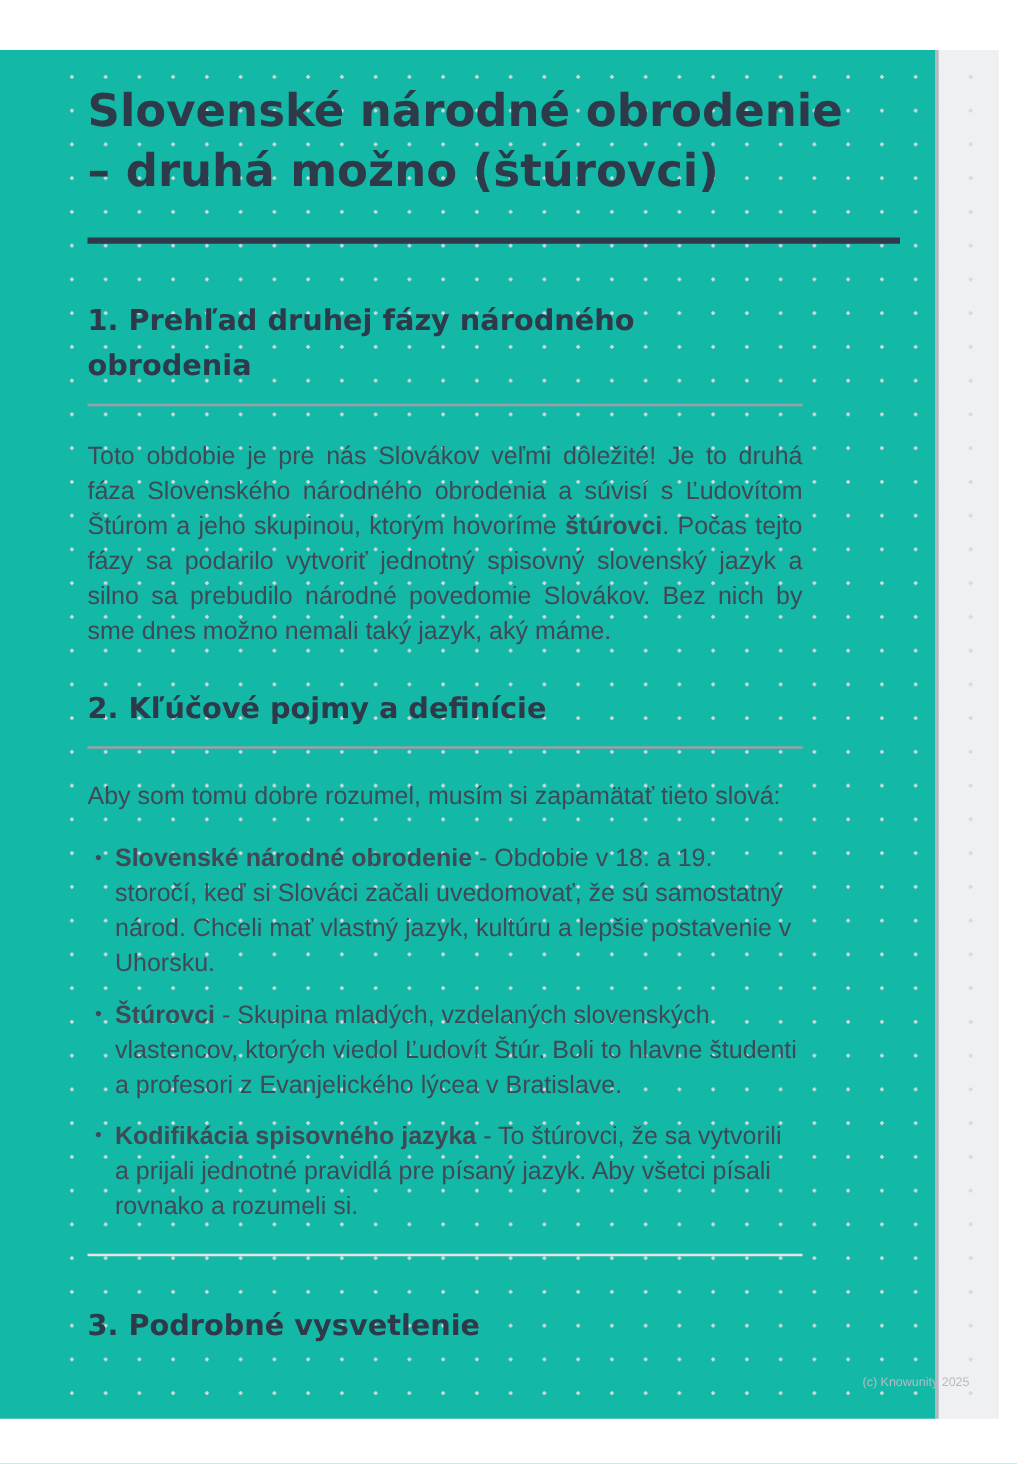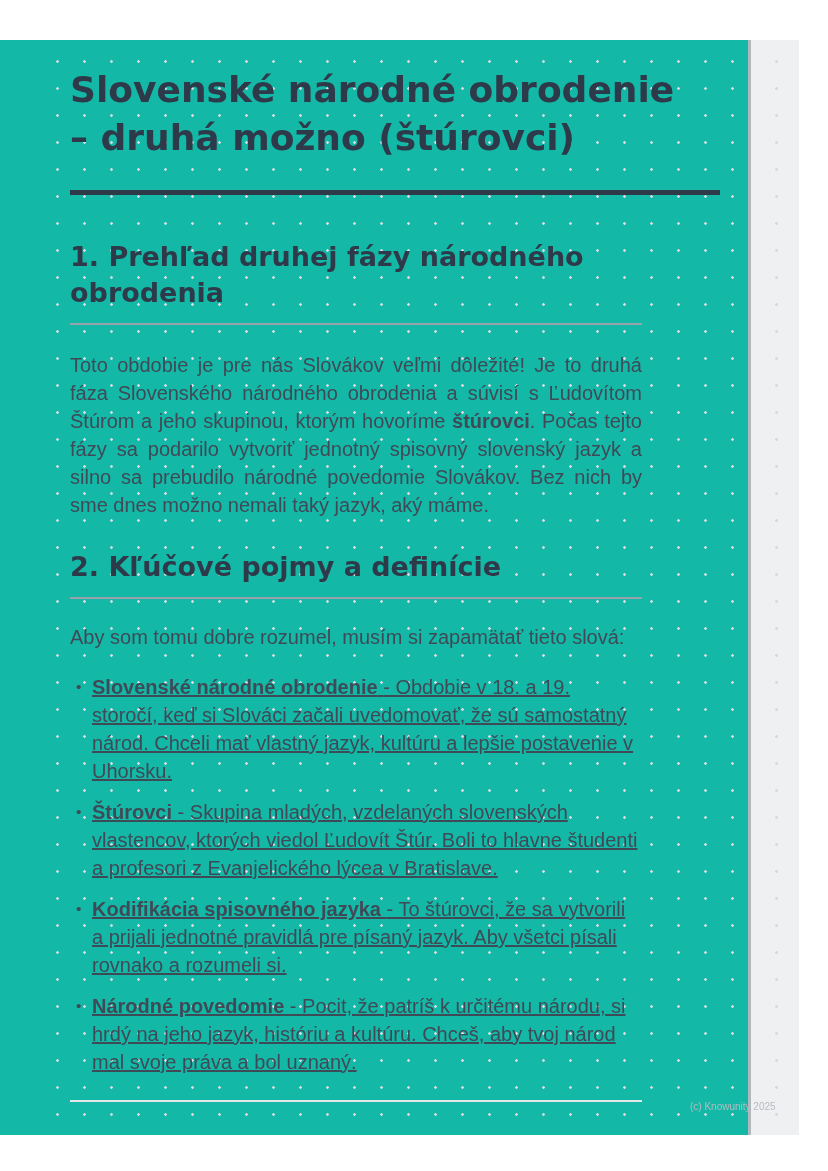--- a/index.html
+++ b/index.html
@@ -35,21 +35,21 @@
     max-width:660px;
   }
   h1 .tl{display:block;}
   .title-rule{
     width:650px;height:5px;background:#2e3a49;margin-top:28px;
   }
   h2{
     margin:0;
     font-family:"DejaVu Sans", sans-serif;
     font-weight:700;
-    font-size:27px;line-height:36px;
+    font-size:23px;line-height:36px;
     color:#2e3a49;
     max-width:575px;
   }
   .h2-rule{
     width:572px;height:2px;background:#9aa1a9;margin-top:12px;
   }
   .sec1 h2{margin-top:44px;}
   .sec2 h2{margin-top:30px;}
   .sec3 h2{margin-top:38px;}
   .body-text{
@@ -63,21 +63,20 @@
   }
   p.intro{
     margin:24px 0 0 0;
     width:572px;
   }
   ul.terms{
     list-style:none;
     margin:22px 0 0 0;
     padding:0 0 0 22px;
     width:548px;
-    text-decoration:underline;
   }
   ul.terms li{
     position:relative;
     margin-bottom:13px;
   }
   ul.terms li::before{
     content:"•";
     position:absolute;
     left:-16px;top:0;
     color:#3f4a57;
@@ -130,21 +129,20 @@
     </div>
 
     <div class="sec2">
       <h2>2. Kľúčové pojmy a definície</h2>
       <div class="h2-rule"></div>
       <p class="body-text intro">Aby som tomu dobre rozumel, musím si zapamätať tieto slová:</p>
       <ul class="terms body-text">
         <li><strong>Slovenské národné obrodenie</strong> <span>- Obdobie v 18. a 19. storočí, keď si Slováci začali uvedomovať, že sú samostatný národ. Chceli mať vlastný jazyk, kultúru a lepšie postavenie v Uhorsku.</span></li>
         <li><strong>Štúrovci</strong> <span>- Skupina mladých, vzdelaných slovenských vlastencov, ktorých viedol Ľudovít Štúr. Boli to hlavne študenti a profesori z Evanjelického lýcea v Bratislave.</span></li>
         <li><strong>Kodifikácia spisovného jazyka</strong> <span>- To štúrovci, že sa vytvorili a prijali jednotné pravidlá pre písaný jazyk. Aby všetci písali rovnako a rozumeli si.</span></li>
-        <li><strong>Národné povedomie</strong> <span>- Pocit, že patríš k určitému národu, si hrdý na jeho jazyk, históriu a kultúru. Chceš, aby tvoj národ mal svoje práva a bol uznaný.</span></li>
       </ul>
       <hr class="section-divider">
     </div>
 
     <div class="sec3">
       <h2>3. Podrobné vysvetlenie</h2>
 
     </div>
 
   </div>

